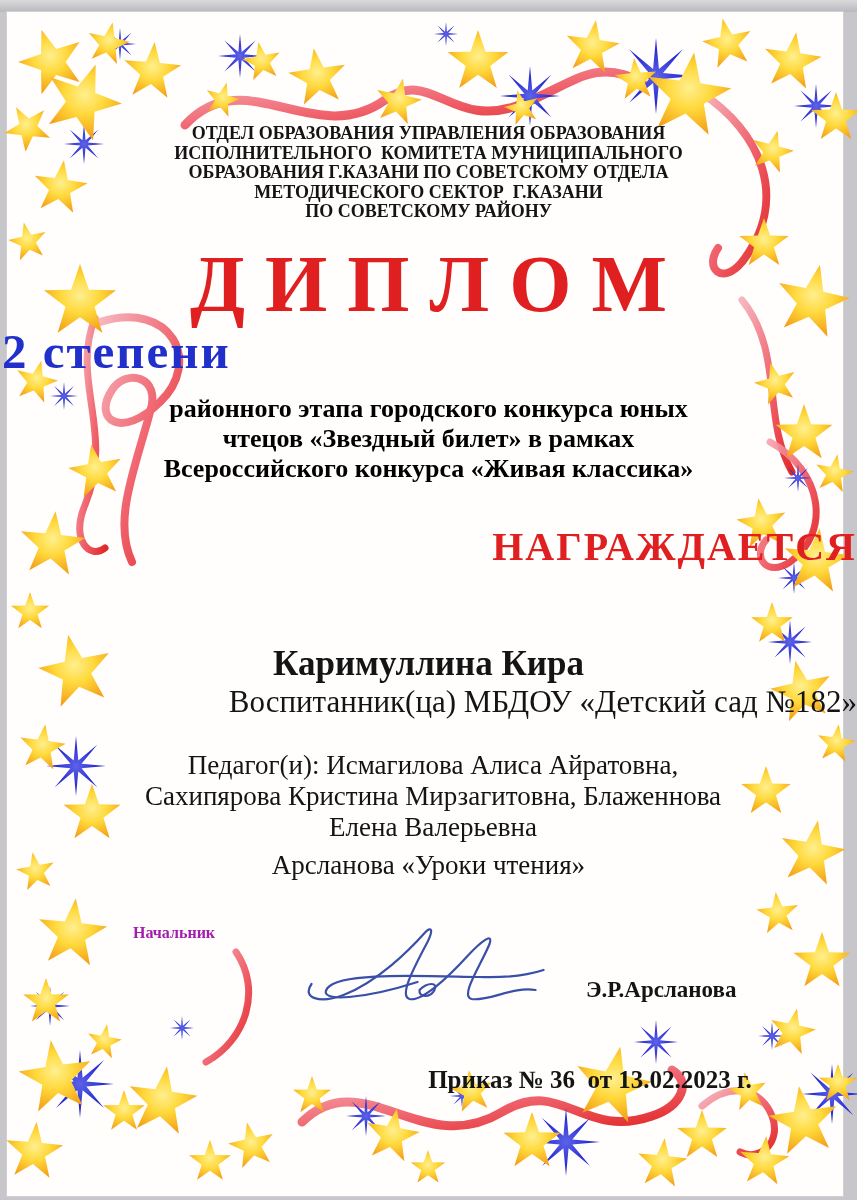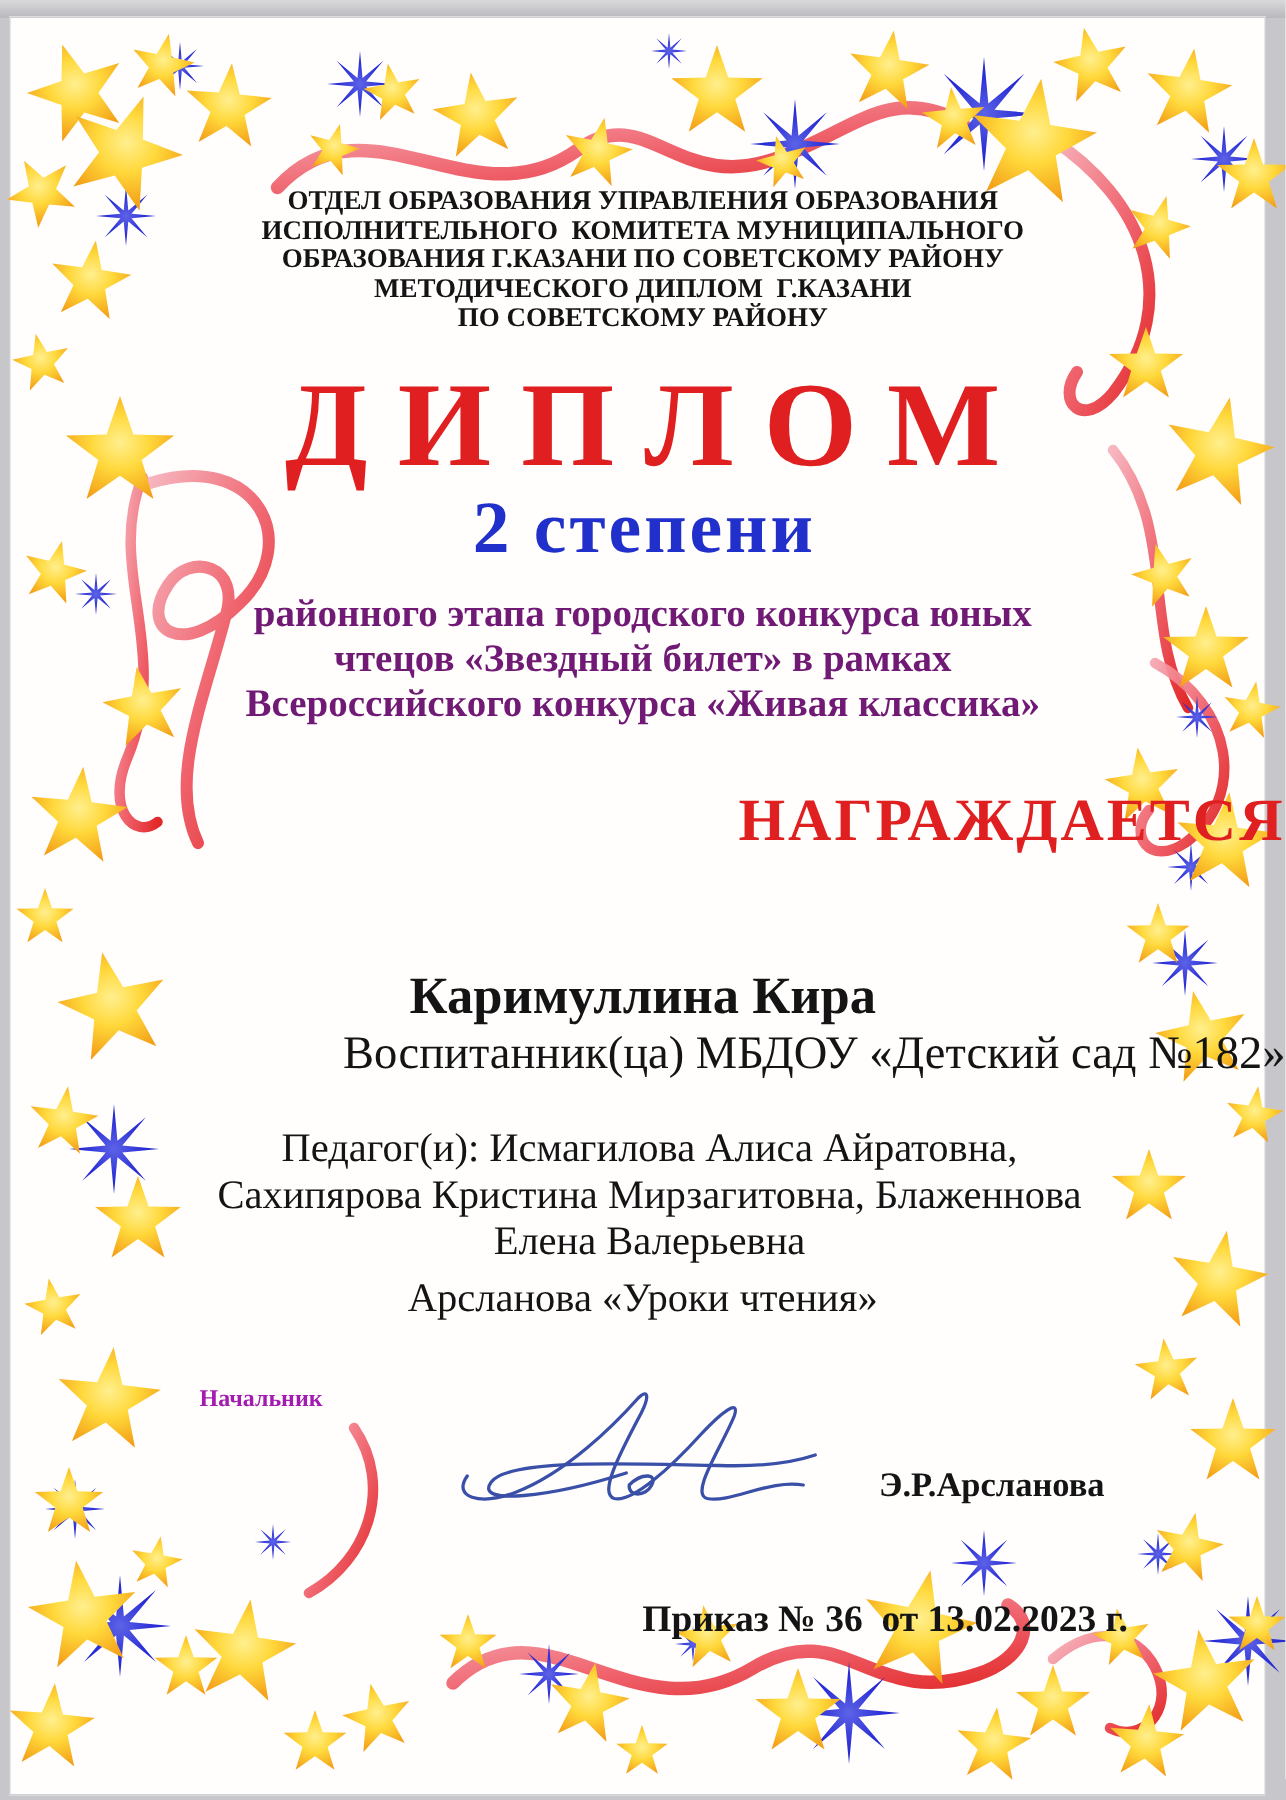--- a/index.html
+++ b/index.html
@@ -18,25 +18,25 @@
   .content { position:absolute; left:0; top:0; width:857px; height:1189px; z-index:2; }
   .content > div { position:absolute; }
 
   .header { top:124px; left:0; right:0; text-align:center;
     font-weight:bold; font-size:18px; line-height:19.6px; color:#141414; }
   .header div { white-space:pre; }
 
   .title { top:242px; left:0; right:0; text-align:center;
     font-weight:bold; font-size:80px; line-height:84px;
     letter-spacing:20px; padding-left:20px; }
-  .degree { top:326px; left:0; right:0; text-align:center;
+  .degree { top:326px; left:0; right:0; text-align:left;
     font-weight:bold; font-size:49px; line-height:52px; letter-spacing:2px; padding-left:2px; }
 
   .contest { top:394px; left:0; right:0; text-align:center;
-    font-weight:bold; font-size:26px; line-height:30px; color:#701a75; }
+    font-weight:bold; font-size:26px; line-height:30px; color:#000000; }
 
   .awarded { top:523px; left:0; right:0; text-align:right;
     font-weight:bold; font-size:40px; letter-spacing:2px; padding-left:2px; }
 
   .recipient-name { top:644px; left:0; right:0; text-align:center;
     font-weight:bold; font-size:35px; color:#141414; }
   .recipient-affiliation { top:684px; left:0; right:0; text-align:right;
     font-size:31px; color:#141414; }
 
   .teachers { top:750px; left:118px; width:630px; text-align:center;
@@ -178,22 +178,22 @@
       <use href="#star5" transform="translate(428,1168) rotate(0) scale(0.36)" fill="url(#goldGrad)"></use>
       <use href="#star5" transform="translate(210,1162) rotate(0) scale(0.44)" fill="url(#goldGrad)"></use>
     </g>
 </svg>
 
 <div class="content">
 
   <div class="header">
     <div>ОТДЕЛ ОБРАЗОВАНИЯ УПРАВЛЕНИЯ ОБРАЗОВАНИЯ</div>
     <div>ИСПОЛНИТЕЛЬНОГО  КОМИТЕТА МУНИЦИПАЛЬНОГО</div>
-    <div>ОБРАЗОВАНИЯ Г.КАЗАНИ ПО СОВЕТСКОМУ РАЙОНУ</div>
-    <div>МЕТОДИЧЕСКОГО ДИПЛОМ  Г.КАЗАНИ</div>
+    <div>ОБРАЗОВАНИЯ Г.КАЗАНИ ПО СОВЕТСКОМУ ОТДЕЛА</div>
+    <div>МЕТОДИЧЕСКОГО СЕКТОР  Г.КАЗАНИ</div>
     <div>ПО СОВЕТСКОМУ РАЙОНУ</div>
   </div>
 
   <div class="title" id="title-el" style="color: rgb(224, 32, 32);">ДИПЛОМ</div>
 
   <div class="degree" id="degree-el" style="color: rgb(34, 48, 203);">2 степени</div>
 
   <div class="contest">
     <div>районного этапа городского конкурса юных</div>
     <div>чтецов «Звездный билет» в рамках</div>

